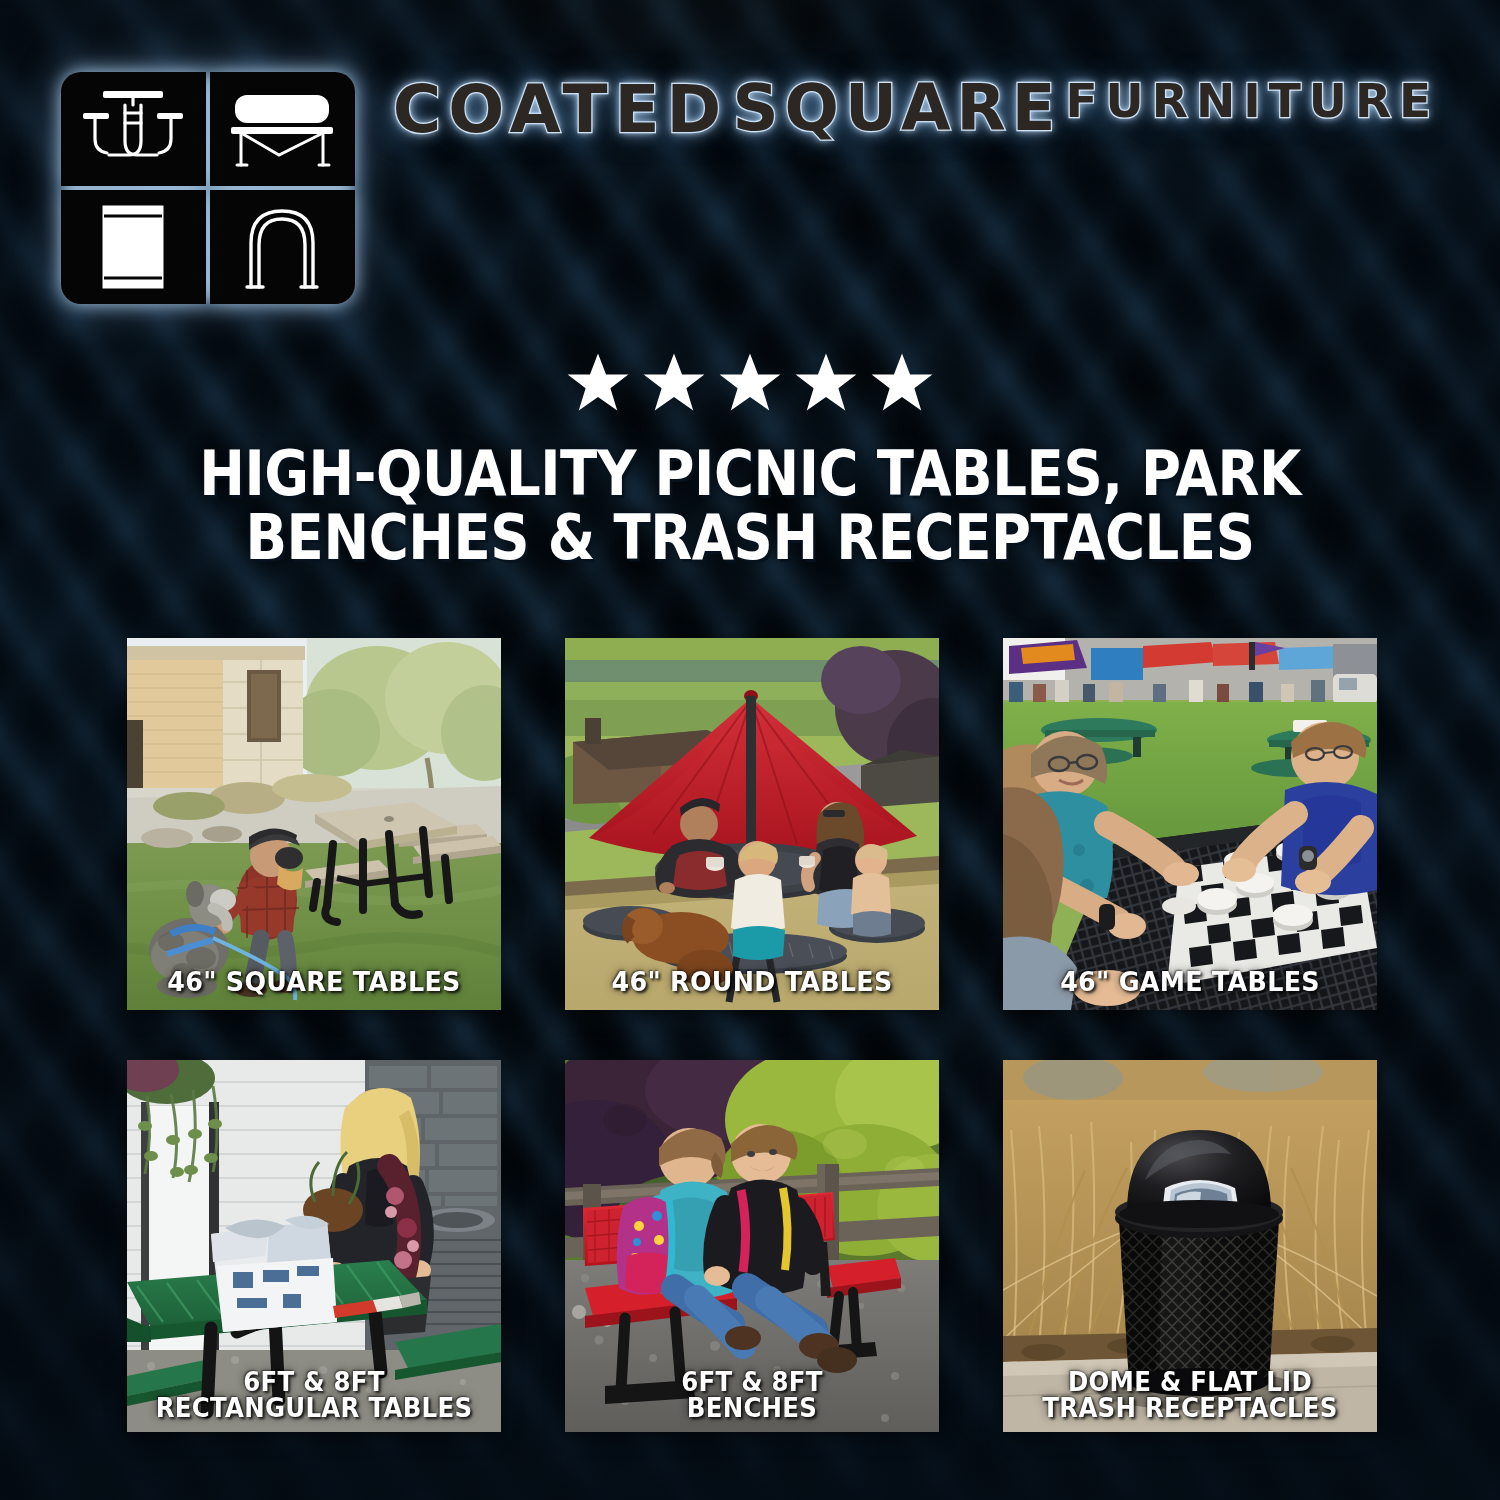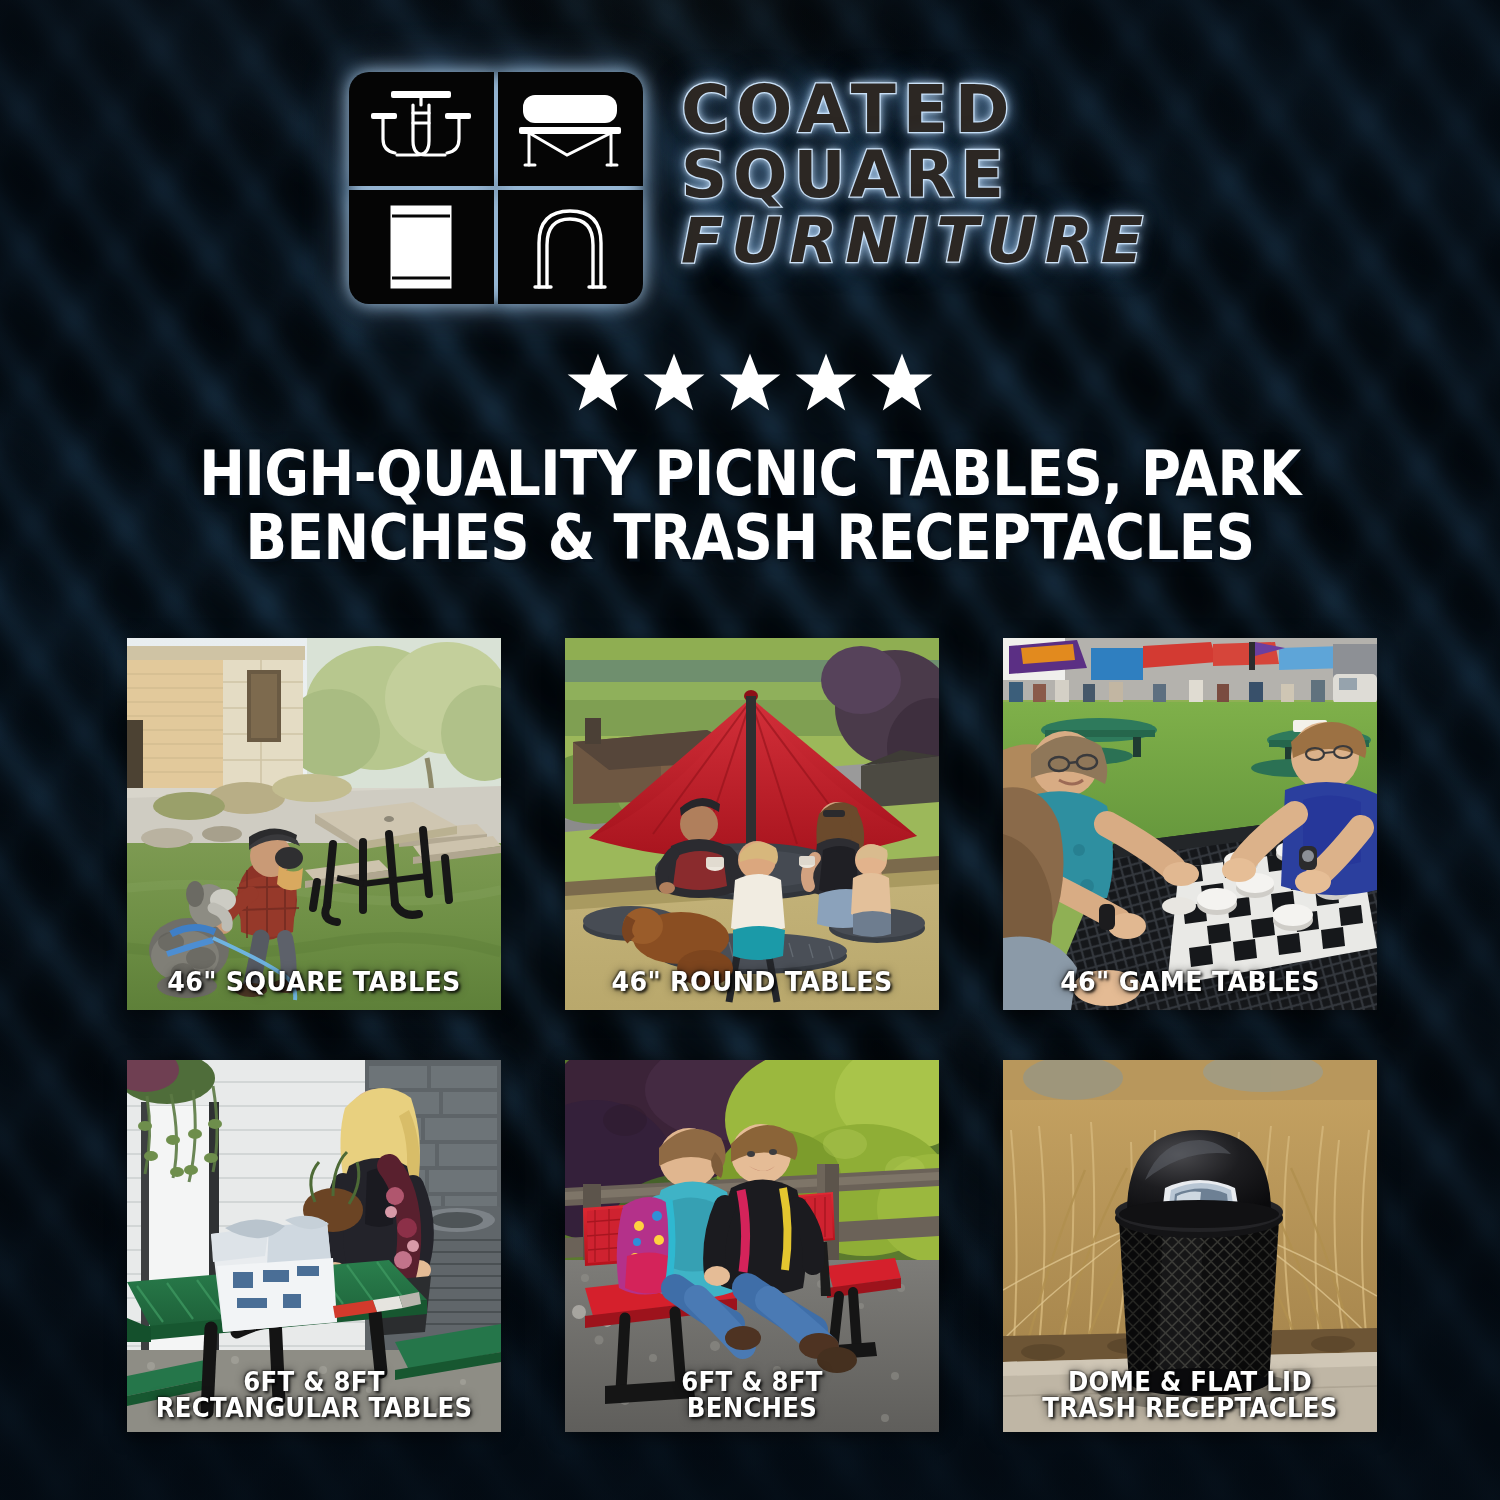--- a/index.html
+++ b/index.html
@@ -70,38 +70,38 @@
     gap:4px;
     filter:drop-shadow(0 0 9px rgba(190,225,255,0.85)) drop-shadow(0 0 20px rgba(120,170,220,0.45));
   }
   .logo-tile { background:#050505; display:flex; align-items:center; justify-content:center; }
   .logo-tile.tl { border-radius:20px 0 0 0; }
   .logo-tile.tr { border-radius:0 20px 0 0; }
   .logo-tile.bl { border-radius:0 0 0 20px; }
   .logo-tile.br { border-radius:0 0 20px 0; }
   .logo-tile svg { display:block; }
 
-  .logo-words { display:flex; flex-direction:column; gap:4px; padding-top:6px; }
+  .logo-words { display:flex; flex-direction:row; gap:4px; padding-top:6px; }
   .logo-word {
     font-family:"DejaVu Sans", sans-serif;
     font-weight:bold;
     font-size:66px;
     line-height:0.96;
     letter-spacing:7px;
     color:#2c2723;
     -webkit-text-stroke:2.5px #e8f2fb;
     paint-order:stroke fill;
     text-shadow:
       0 0 7px rgba(215,235,255,0.95),
       0 0 16px rgba(150,195,240,0.75),
       0 0 30px rgba(90,150,210,0.5);
     white-space:nowrap;
   }
   .logo-word.w2 { font-size:64px; letter-spacing:6px; }
-  .logo-word.w3 { font-size:62px; letter-spacing:8px;font-style:italic; }
+  .logo-word.w3 { font-size:47px; letter-spacing:8px; }
 
   
   .stars {
     position:absolute; left:0; right:0; top:352px;
     display:flex; justify-content:center; gap:14px;
   }
   .star { width:62px; height:60px; display:block; }
 
   
   .headline {

